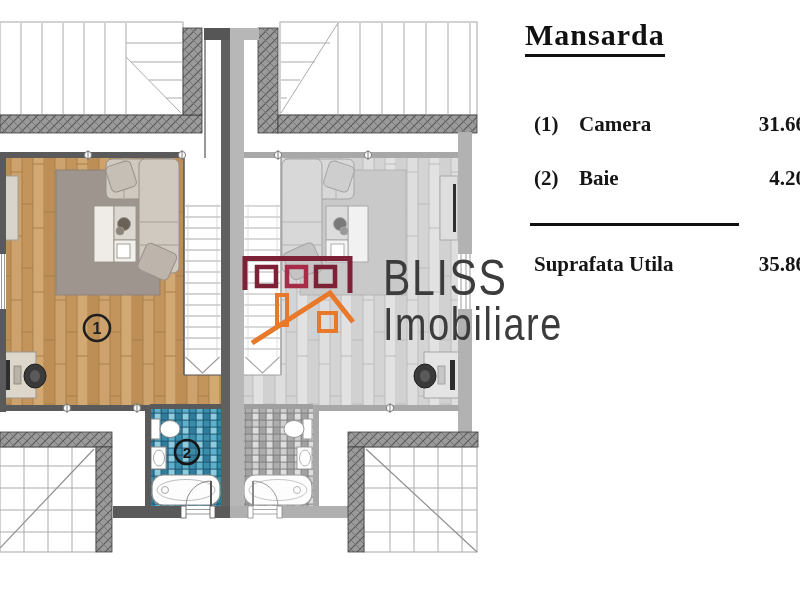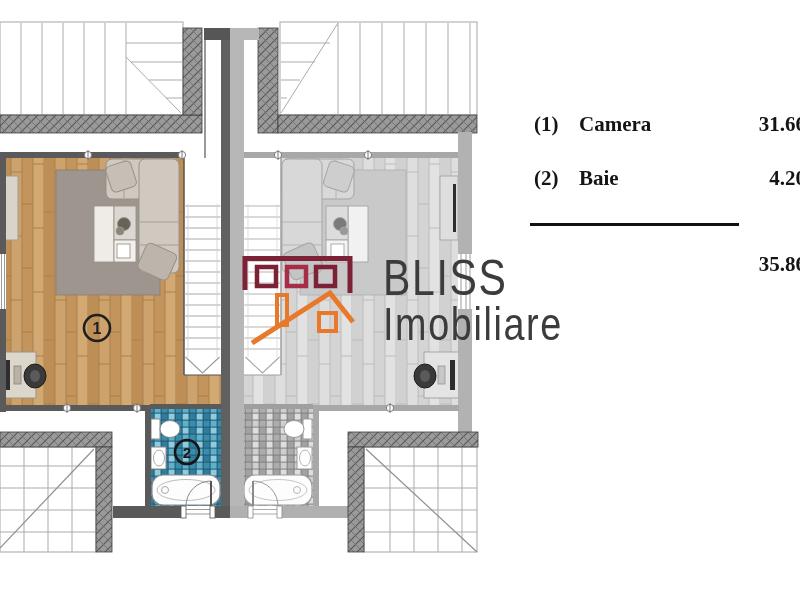--- a/index.html
+++ b/index.html
@@ -310,32 +310,34 @@
     <rect x="316" y="267" width="19" height="19" stroke="#7d2136" stroke-width="4.5"></rect>
     <rect x="277" y="295" width="10" height="30" stroke="#e8792a" stroke-width="4"></rect>
     <path d="M252,343 L330,293 L353,322" stroke="#e8792a" stroke-width="5"></path>
     <rect x="319" y="313" width="17" height="18" stroke="#e8792a" stroke-width="4"></rect>
   </g>
 </svg>
 
   <div id="logo1" class="logo-line">BLISS</div>
   <div id="logo2" class="logo-line">Imobiliare</div>
 
+  <div class="panel-title">Mansarda</div>
 
   <div class="row" style="top:112px">
     <span class="num">(1)</span>
     <span class="lbl">Camera</span>
     <span class="val">31.66</span>
   </div>
 
   <div class="row" style="top:166px">
     <span class="num">(2)</span>
     <span class="lbl">Baie</span>
     <span class="val">4.20</span>
   </div>
 
   <div class="divider"></div>
 
   <div class="row" style="top:252px">
+    <span class="num">Suprafata Utila</span>
     <span class="val">35.86</span>
   </div>
 
 </div>
 
 </body></html>

